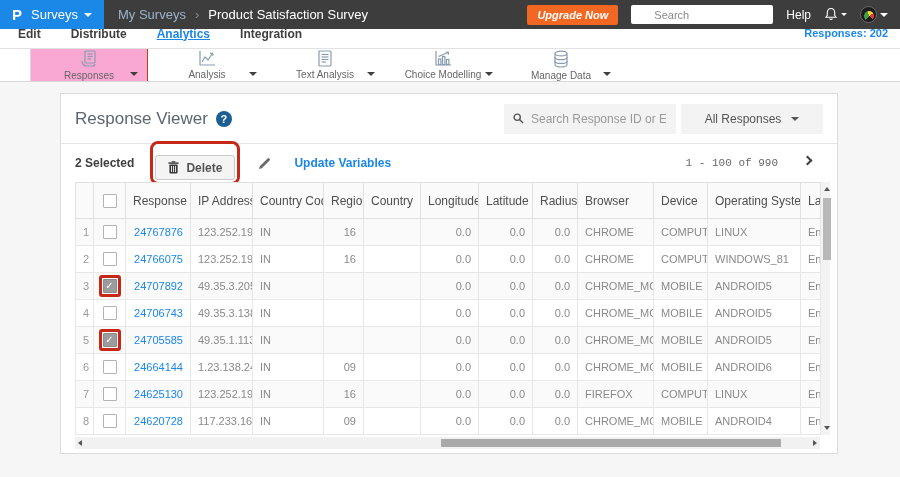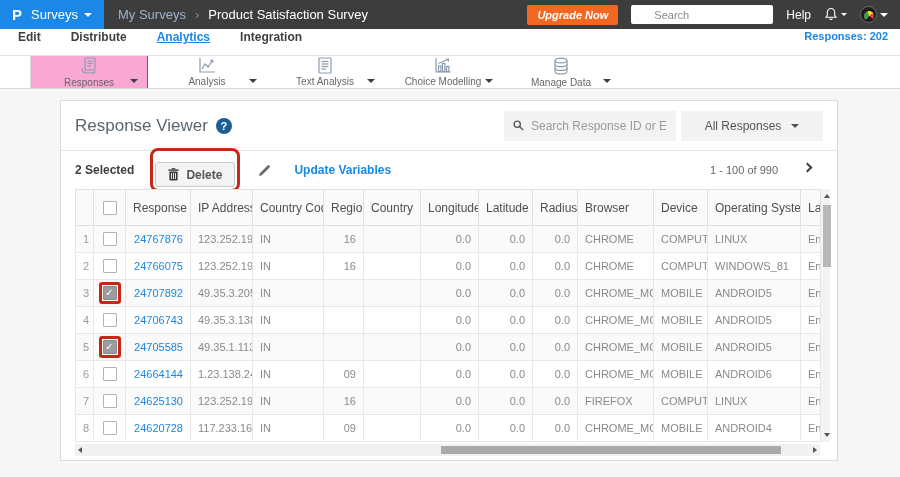--- a/index.html
+++ b/index.html
@@ -28,21 +28,21 @@
   .tn-help { color:#fff; font-size:12px; cursor:pointer; }
   .tn-bell { display:flex; align-items:center; gap:3px; color:#fff; cursor:pointer; }
   .tn-bell .caret { border-top-width:3px; border-left-width:3px; border-right-width:3px; }
   .tn-avatar-wrap { display:flex; align-items:center; gap:3px; color:#fff; cursor:pointer; }
   .tn-avatar { width:17px; height:17px; border-radius:50%; background:#1d1d1d; border:1px solid #6b6b6b;
     position:relative; overflow:hidden; }
   .tn-avatar::before { content:""; position:absolute; left:3px; top:4px; width:10px; height:10px;
     border-radius:50%; background:conic-gradient(from 220deg,#43a047 0 35%,#fdd835 35% 55%,#e53935 55% 75%,#1d1d1d 75%); }
 
   
-  .subnav { height:27px; background:#fff; border-bottom:1px solid #e2e2e2;
+  .subnav { height:20px; background:#fff; border-bottom:1px solid #e2e2e2;
     display:flex; align-items:center; padding:0 12px 12px 18px; }
   .sn-item { font-size:12px; font-weight:bold; color:#3f3f3f; margin-right:30px; cursor:pointer; }
   .sn-item.active { color:#1b87e6; text-decoration:underline; }
   .sn-count { margin-left:auto; font-size:11px; color:#1b87e6; font-weight:bold; }
 
   
   .toolbar { height:33px; background:#fff; border-bottom:1px solid #d8d8d8;
     display:flex; align-items:stretch; padding-left:30px; }
   .tb-item { position:relative; width:118px; display:flex; flex-direction:column;
     align-items:center; justify-content:center; cursor:pointer; }
@@ -72,21 +72,21 @@
   .panel-divider { border-top:1px solid #e6e6e6; }
 
   .action-row { height:38px; display:flex; align-items:center; padding:0 14px; }
   .sel-count { font-size:12px; font-weight:bold; color:#3f3f3f; }
   .ring { display:inline-block; border:3px solid #c62817; border-radius:8px; padding:2px; margin-left:16px; }
   .delete-btn { height:25px; background:#f4f4f4; border:1px solid #c9c9c9; border-radius:3px;
     display:inline-flex; align-items:center; gap:7px; padding:0 12px; font-size:12px; font-weight:bold;
     color:#555; cursor:pointer; font-family:"Liberation Sans",sans-serif;margin-top:9px; }
   .upd-vars { margin-left:18px; display:inline-flex; align-items:center; gap:23px;
     font-size:12px; font-weight:bold; color:#1b87e6; cursor:pointer; }
-  .pager { margin-left:auto; display:flex; gap:26px; padding-right:12px; }
+  .pager { margin-left:auto; display:flex; gap:26px; padding-right:12px;font-family:Liberation Mono, monospace; }
   .pager-text { font-size:11px; color:#666; }
   .chev-right { width:7px; height:7px; border-top:2px solid #3f3f3f; border-right:2px solid #3f3f3f;
     transform:rotate(45deg); display:inline-block; cursor:pointer; }
 
   
   .table-zone { display:flex; margin:0 7px 0 14px; }
   table { border-collapse:collapse; table-layout:fixed; width:745px; }
   th, td { border:1px solid #e7e7e7; overflow:hidden; white-space:nowrap; }
   th { height:36px; background:#fafafa; font-size:12px; font-weight:normal; color:#4f4f4f;
     text-align:left; padding:0 7px; border-color:#e0e0e0; }

